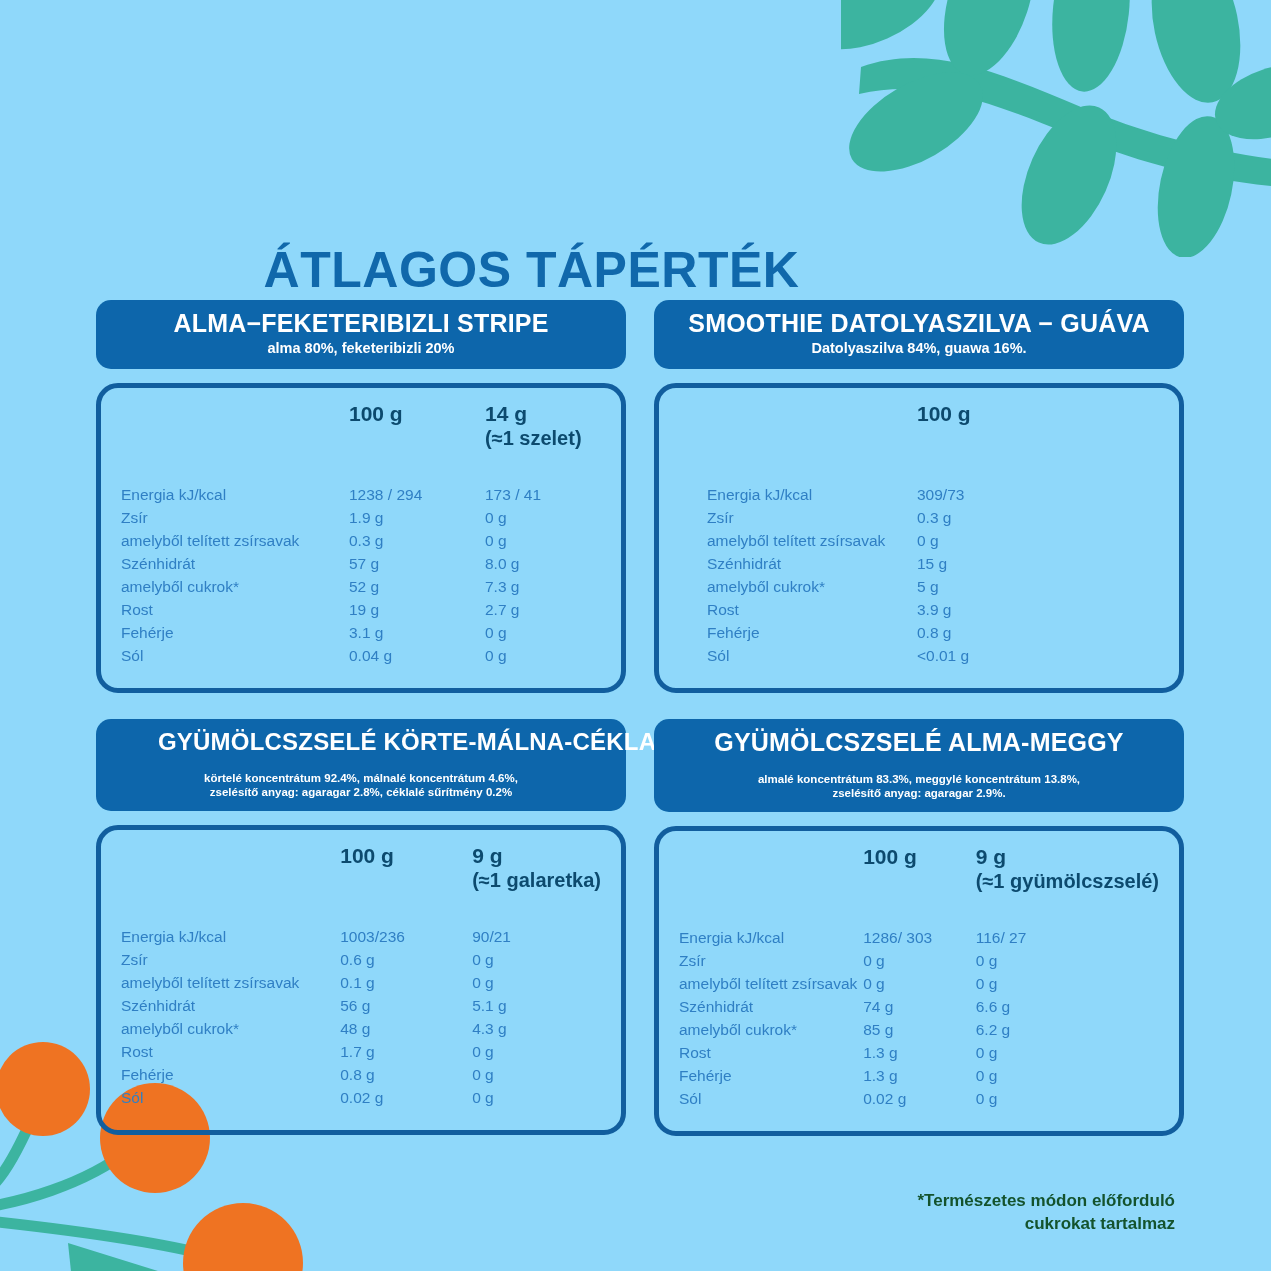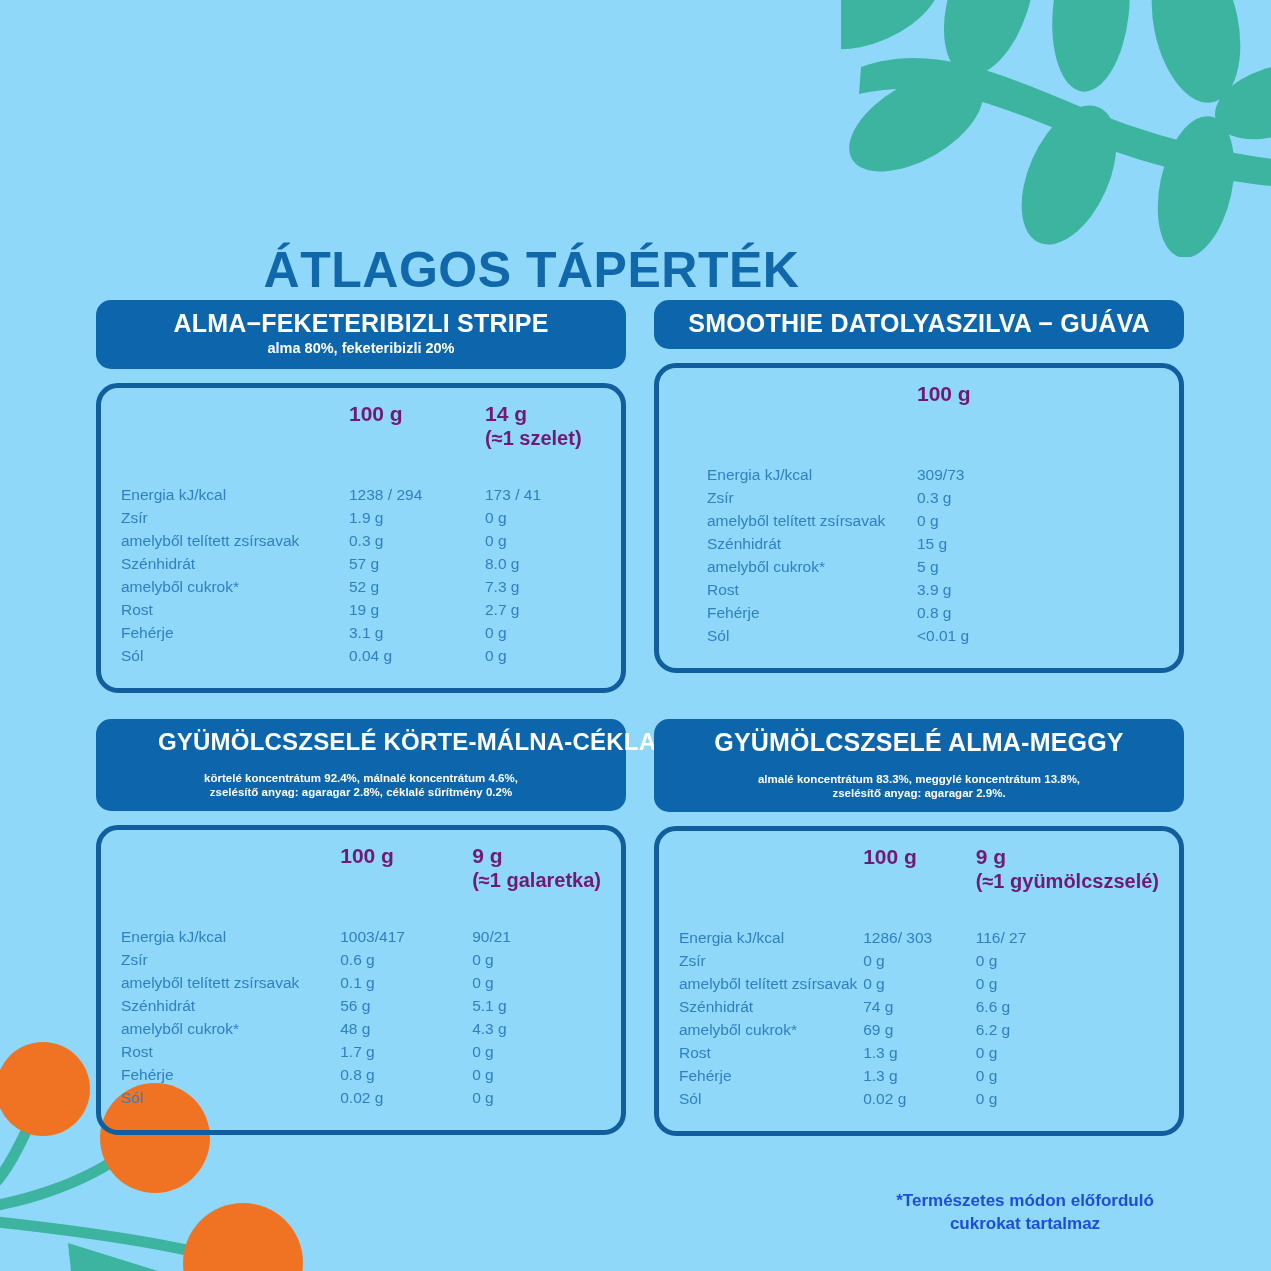--- a/index.html
+++ b/index.html
@@ -68,41 +68,41 @@
   table.nutri{
     width:100%;border-collapse:collapse;
     color:#2f7fc4;
     font-size:15.5px;
   }
   table.nutri td,table.nutri th{
     padding:0;margin:0;text-align:left;vertical-align:top;
     line-height:1.48;font-weight:normal;
   }
   table.nutri thead th{
-    color:#701a75;font-weight:bold;font-size:21px;
+    color:#0c4a6e;font-weight:bold;font-size:21px;
     line-height:1.18;padding-bottom:6px;
     white-space:nowrap;
   }
   table.nutri thead th.hdr-pad{height:76px;}
   .hdr-unit{display:block;}
   .hdr-note{display:block;font-size:20px;}
   .col-label{width:228px;}
   .col-v1{width:136px;}
   .col-v2{width:auto;}
   
   .single .col-label{width:210px;}
   .single .col-v1{width:auto;}
   .single table.nutri{margin-left:28px;width:calc(100% - 28px);}
   .bodyrows td{padding-top:1px;}
 
   
   .footnote{
     position:absolute;right:96px;bottom:35px;
-    width:300px;text-align:center;
-    color:#1d4ed8;font-weight:bold;font-size:17px;line-height:1.35;
+    width:300px;text-align:right;
+    color:#14532d;font-weight:bold;font-size:17px;line-height:1.35;
   }
 </style>
 </head>
 <body>
 
 <div class="page">
 
   <svg class="deco deco-leaf" viewBox="0 0 440 275" aria-hidden="true">
     <g fill="#3cb4a0">
       <path d="M20 85 C90 60 160 92 240 125 C300 150 370 170 440 178 L440 205 C360 198 290 178 228 152 C150 120 86 96 18 112 Z"></path>
@@ -202,20 +202,21 @@
                 <td>0 g</td>
               </tr>
           </tbody>
         </table>
       </div>
     </section>
 
     <section class="card single">
       <header class="card-banner">
         <div class="banner-title">SMOOTHIE DATOLYASZILVA − GUÁVA</div>
+        <div class="banner-sub">Datolyaszilva 84%, guawa 16%.</div>
       </header>
       <div class="card-body">
         <table class="nutri">
           <colgroup>
               <col class="col-label">
               <col class="col-v1">
             </colgroup>
           <thead>
             <tr>
               <th class="hdr-pad"></th>
@@ -284,21 +285,21 @@
               </th>
               <th>
                 <span class="hdr-unit">9 g</span>
                 <span class="hdr-note">(≈1 galaretka)</span>
               </th>
             </tr>
           </thead>
           <tbody class="bodyrows">
             <tr>
                 <td>Energia kJ/kcal</td>
-                <td>1003/417</td>
+                <td>1003/236</td>
                 <td>90/21</td>
               </tr>
             <tr>
                 <td>Zsír</td>
                 <td>0.6 g</td>
                 <td>0 g</td>
               </tr>
             <tr>
                 <td>amelyből telített zsírsavak</td>
                 <td>0.1 g</td>
@@ -376,21 +377,21 @@
                 <td>0 g</td>
                 <td>0 g</td>
               </tr>
             <tr>
                 <td>Szénhidrát</td>
                 <td>74 g</td>
                 <td>6.6 g</td>
               </tr>
             <tr>
                 <td>amelyből cukrok*</td>
-                <td>69 g</td>
+                <td>85 g</td>
                 <td>6.2 g</td>
               </tr>
             <tr>
                 <td>Rost</td>
                 <td>1.3 g</td>
                 <td>0 g</td>
               </tr>
             <tr>
                 <td>Fehérje</td>
                 <td>1.3 g</td>

